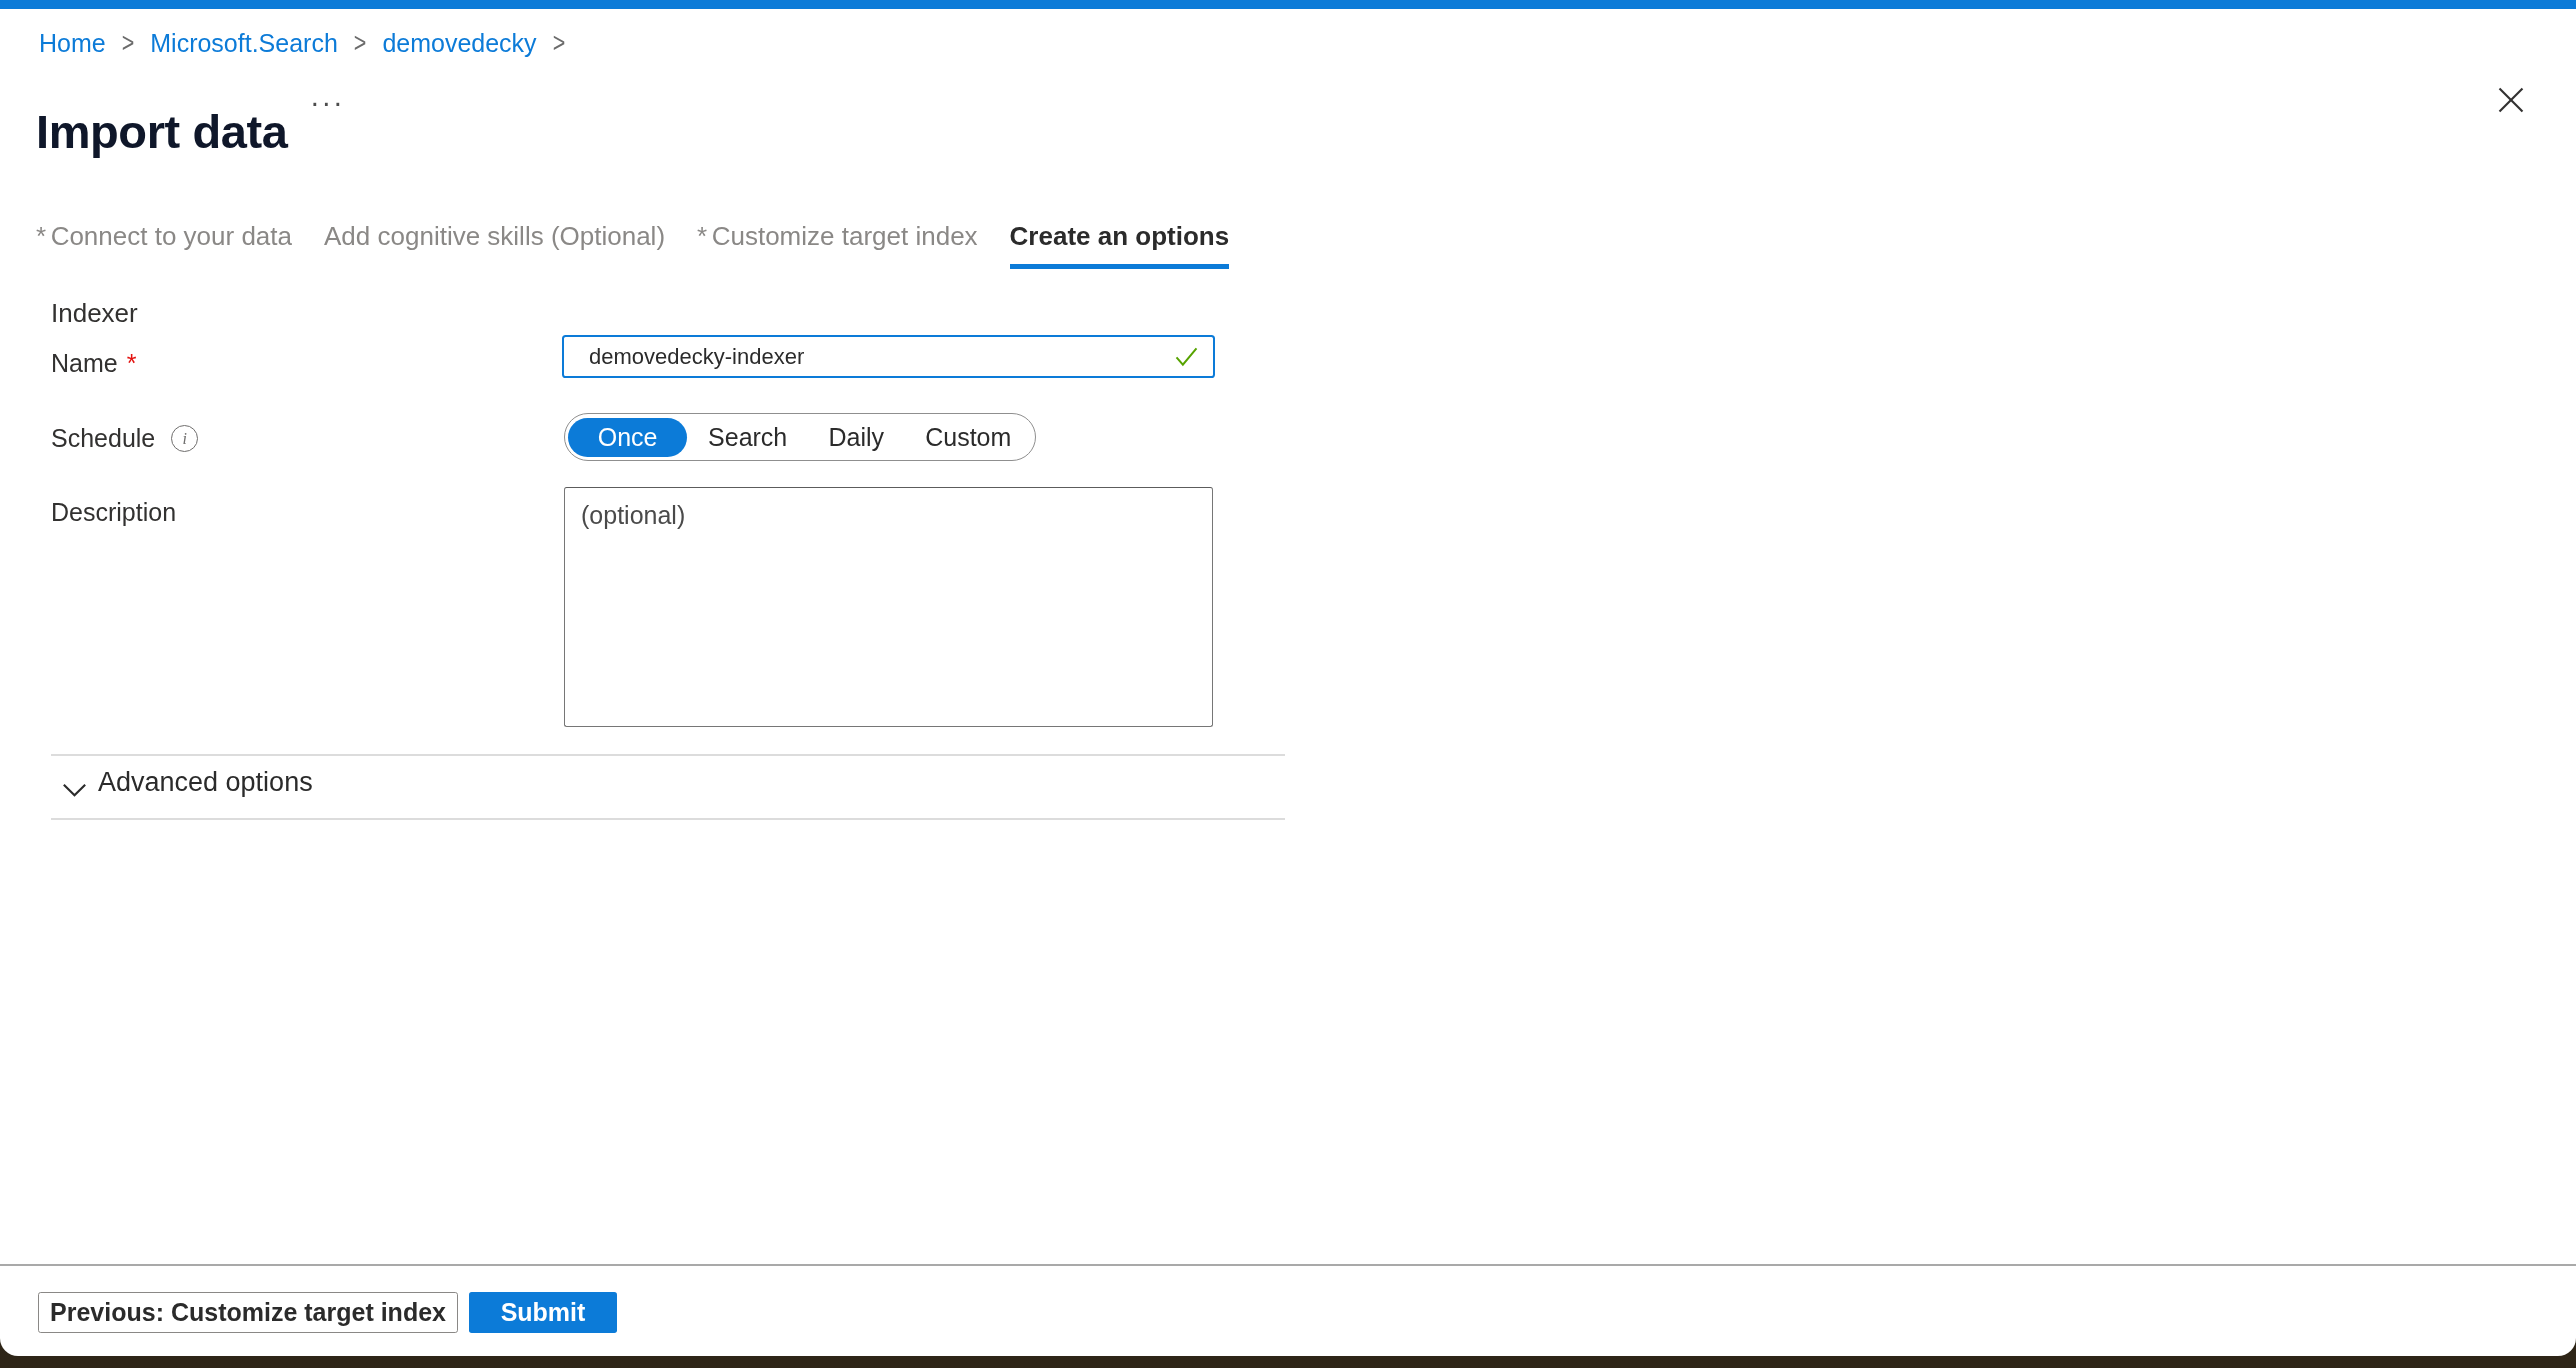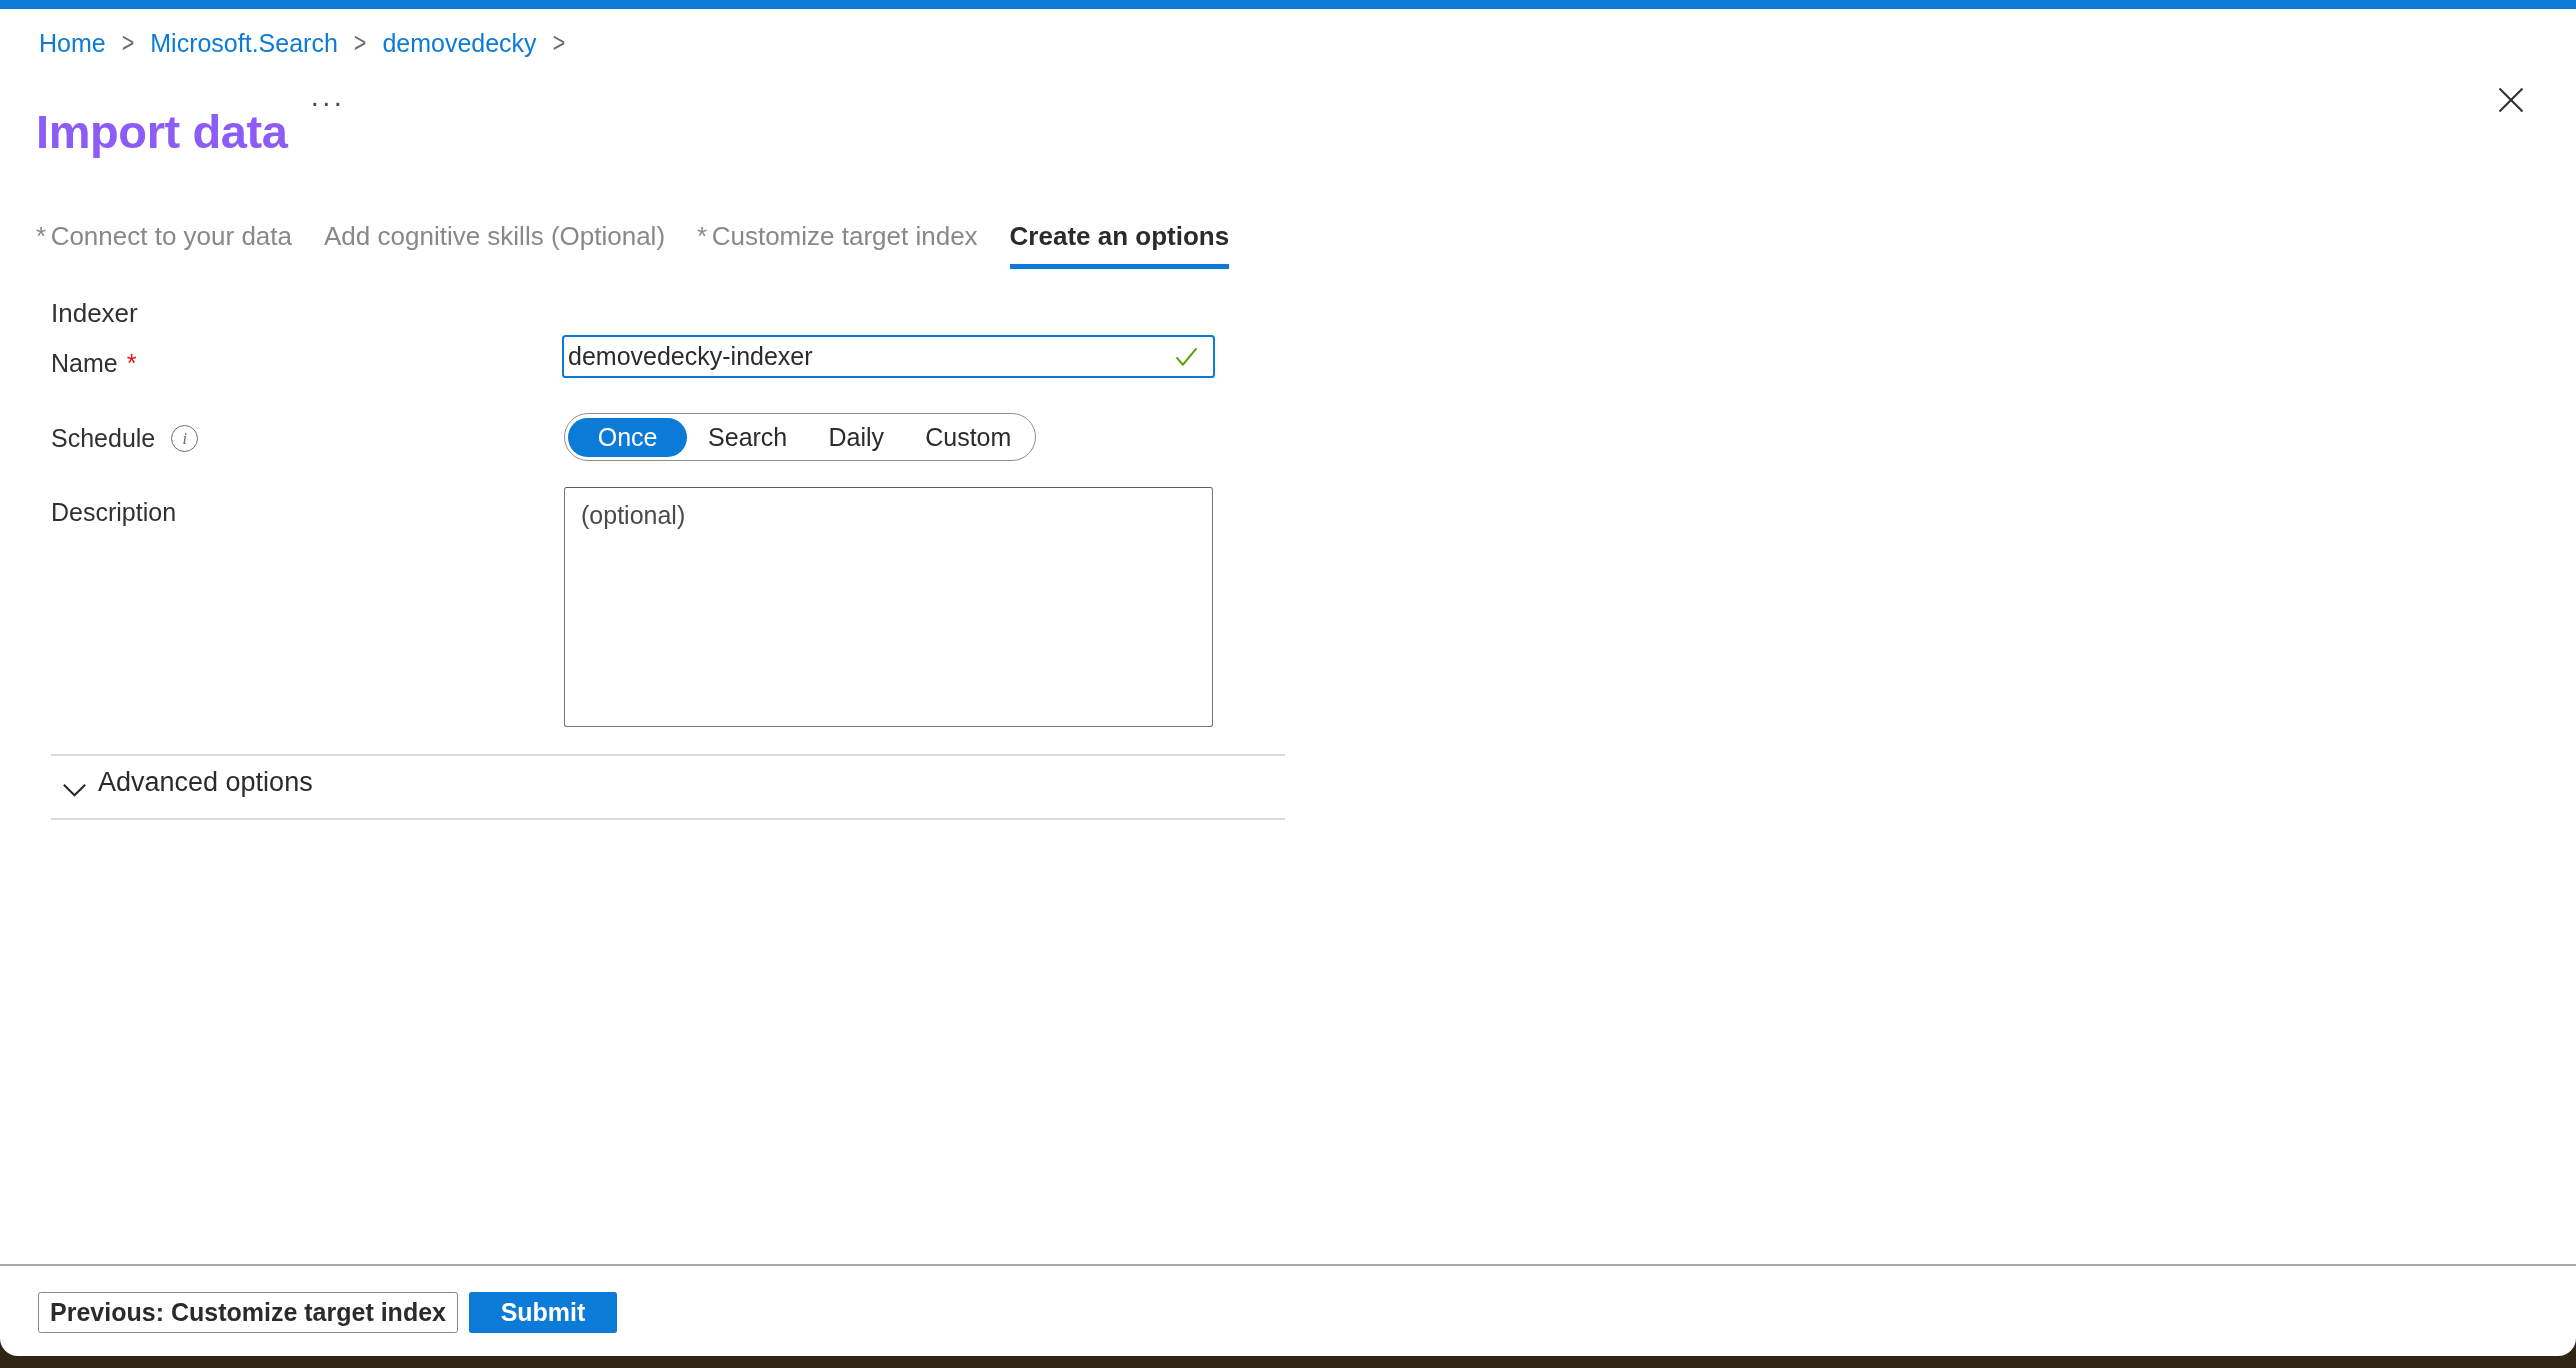--- a/index.html
+++ b/index.html
@@ -18,21 +18,21 @@
     overflow:hidden;
   }
   .accent-bar{position:absolute;top:0;left:0;width:2576px;height:9px;background:#0c7bd8;}
 
   
   .breadcrumb{position:absolute;top:27px;left:39px;display:flex;align-items:center;font-size:25px;line-height:32px;}
   .crumb{color:#0c7bd8;cursor:pointer;}
   .crumb-sep{color:#6b6b6b;font-size:21.5px;margin:0 16px;transform:scaleY(1.25);display:inline-block;}
 
   
-  .page-title{position:absolute;top:73px;left:36px;font-size:47px;font-weight:700;color:#8b5cf6;letter-spacing:-0.4px;}
+  .page-title{position:absolute;top:73px;left:36px;font-size:47px;font-weight:700;color:#0f172a;letter-spacing:-0.4px;}
   .more-btn{position:absolute;top:86px;left:310px;font-size:29px;color:#4d4d4d;letter-spacing:1.8px;cursor:pointer;}
   .close-btn{position:absolute;top:82px;right:47px;width:36px;height:36px;cursor:pointer;display:flex;align-items:center;justify-content:center;}
 
   
   .tabs{position:absolute;top:221px;left:36px;display:flex;gap:32px;font-size:26px;}
   .tab{color:#8a8886;padding-bottom:11.6px;border-bottom:5.4px solid transparent;cursor:pointer;white-space:nowrap;}
   .tab .req{margin-right:4.5px;}
   .tab.active{color:#2b2b2b;font-weight:700;border-bottom-color:#0c7bd8;}
 
   
@@ -42,21 +42,21 @@
   .label-schedule{top:424px;}
   .label-description{top:498px;}
   .req-red{color:#e3120f;margin-left:9px;}
 
   .info-icon{width:25px;height:25px;border:1.8px solid #6f6e6d;border-radius:50%;margin-left:16px;
     display:inline-flex;align-items:center;justify-content:center;
     font-size:16px;color:#6f6e6d;font-family:"Liberation Serif",serif;font-style:italic;cursor:pointer;}
 
   .name-input-wrap{position:absolute;top:335px;left:562px;width:653px;height:43px;
     border:2.7px solid #0c7bd8;border-radius:3.6px;background:#fff;display:flex;align-items:center;box-sizing:border-box;}
-  .name-input{flex:1;border:none;outline:none;font-size:25px;color:#2b2b2b;padding:0 0 0 4px;background:transparent;
+  .name-input{flex:1;border:none;outline:none;font-size:22px;color:#2b2b2b;padding:0 0 0 25px;background:transparent;
     font-family:"Liberation Sans", sans-serif;}
   .check-icon{margin-right:12.5px;display:flex;}
 
   .segmented{position:absolute;top:413px;left:564px;height:48px;box-sizing:border-box;
     border:1.8px solid #8f8f8f;border-radius:25px;background:#fff;display:inline-flex;align-items:center;padding:0 2.7px;}
   .seg-item{font-size:25px;color:#2b2b2b;padding:0 20.6px;height:39px;display:flex;align-items:center;border-radius:19.7px;cursor:pointer;white-space:nowrap;}
   .seg-item.selected{background:#0c7bd8;color:#ffffff;padding:0 30px;}
 
   .description-area{position:absolute;top:487px;left:564px;width:649px;height:240px;box-sizing:border-box;
     border:1.8px solid #767676;border-top-color:#5c5c5c;border-radius:2.7px;resize:none;outline:none;

